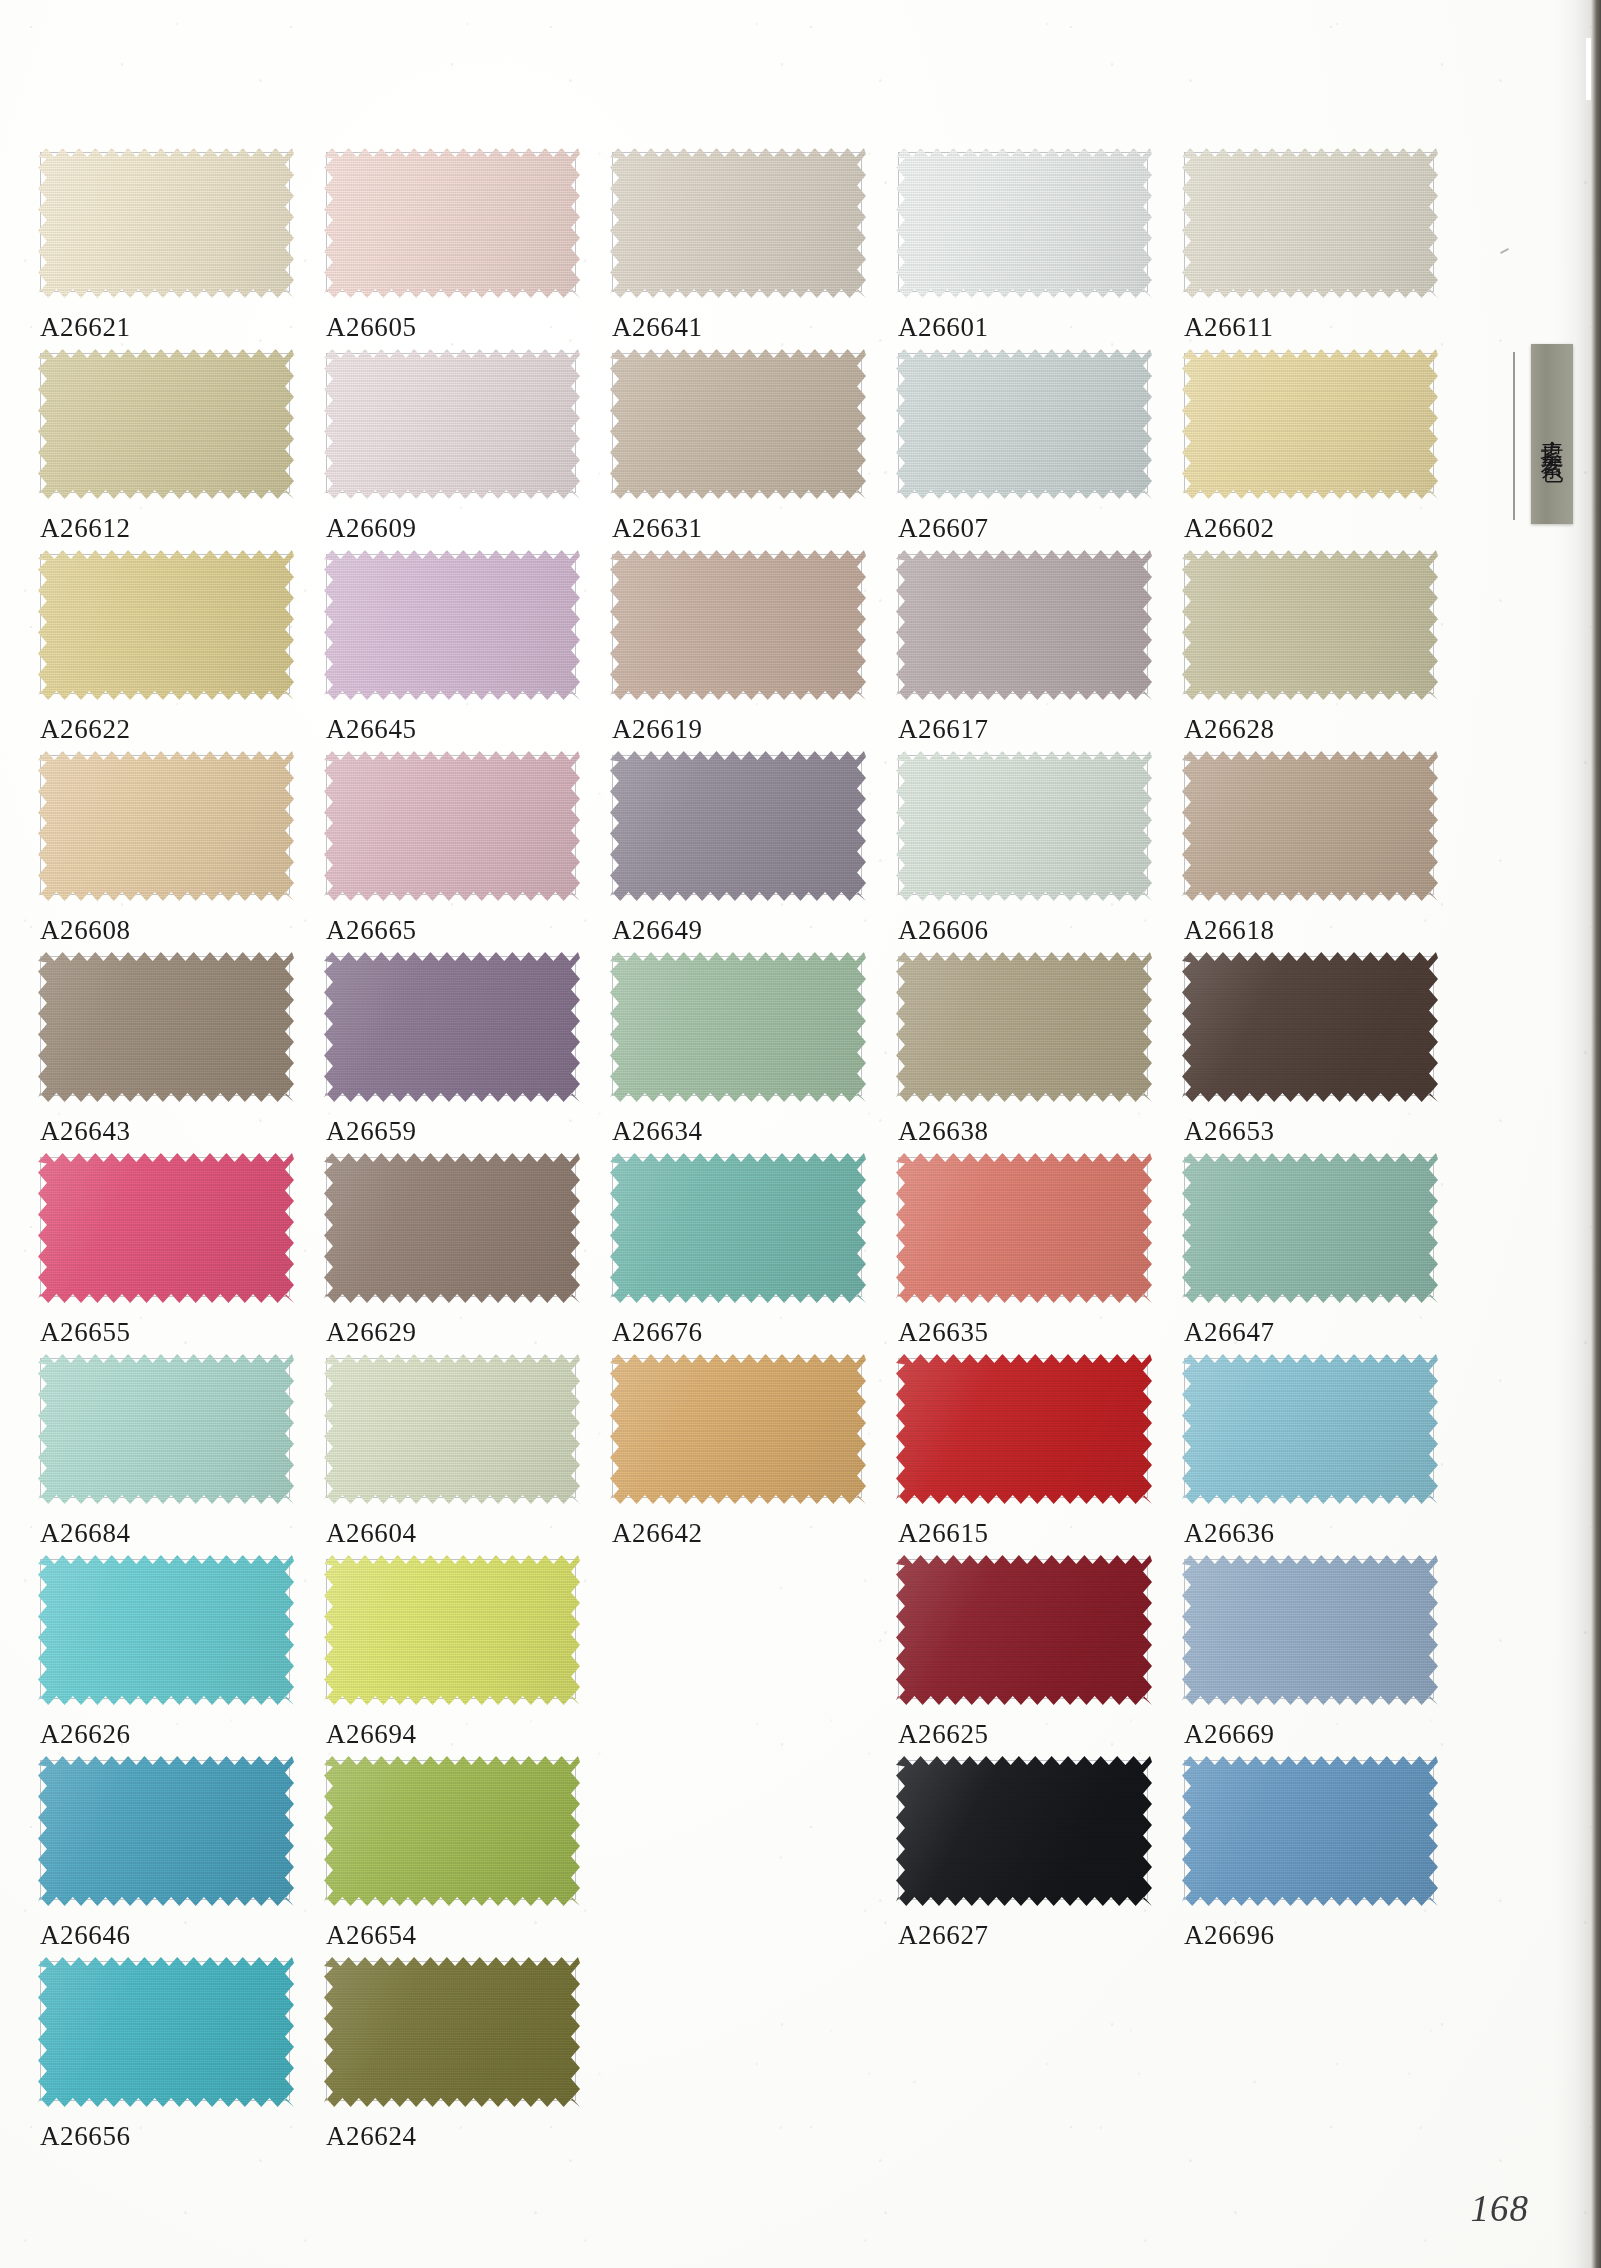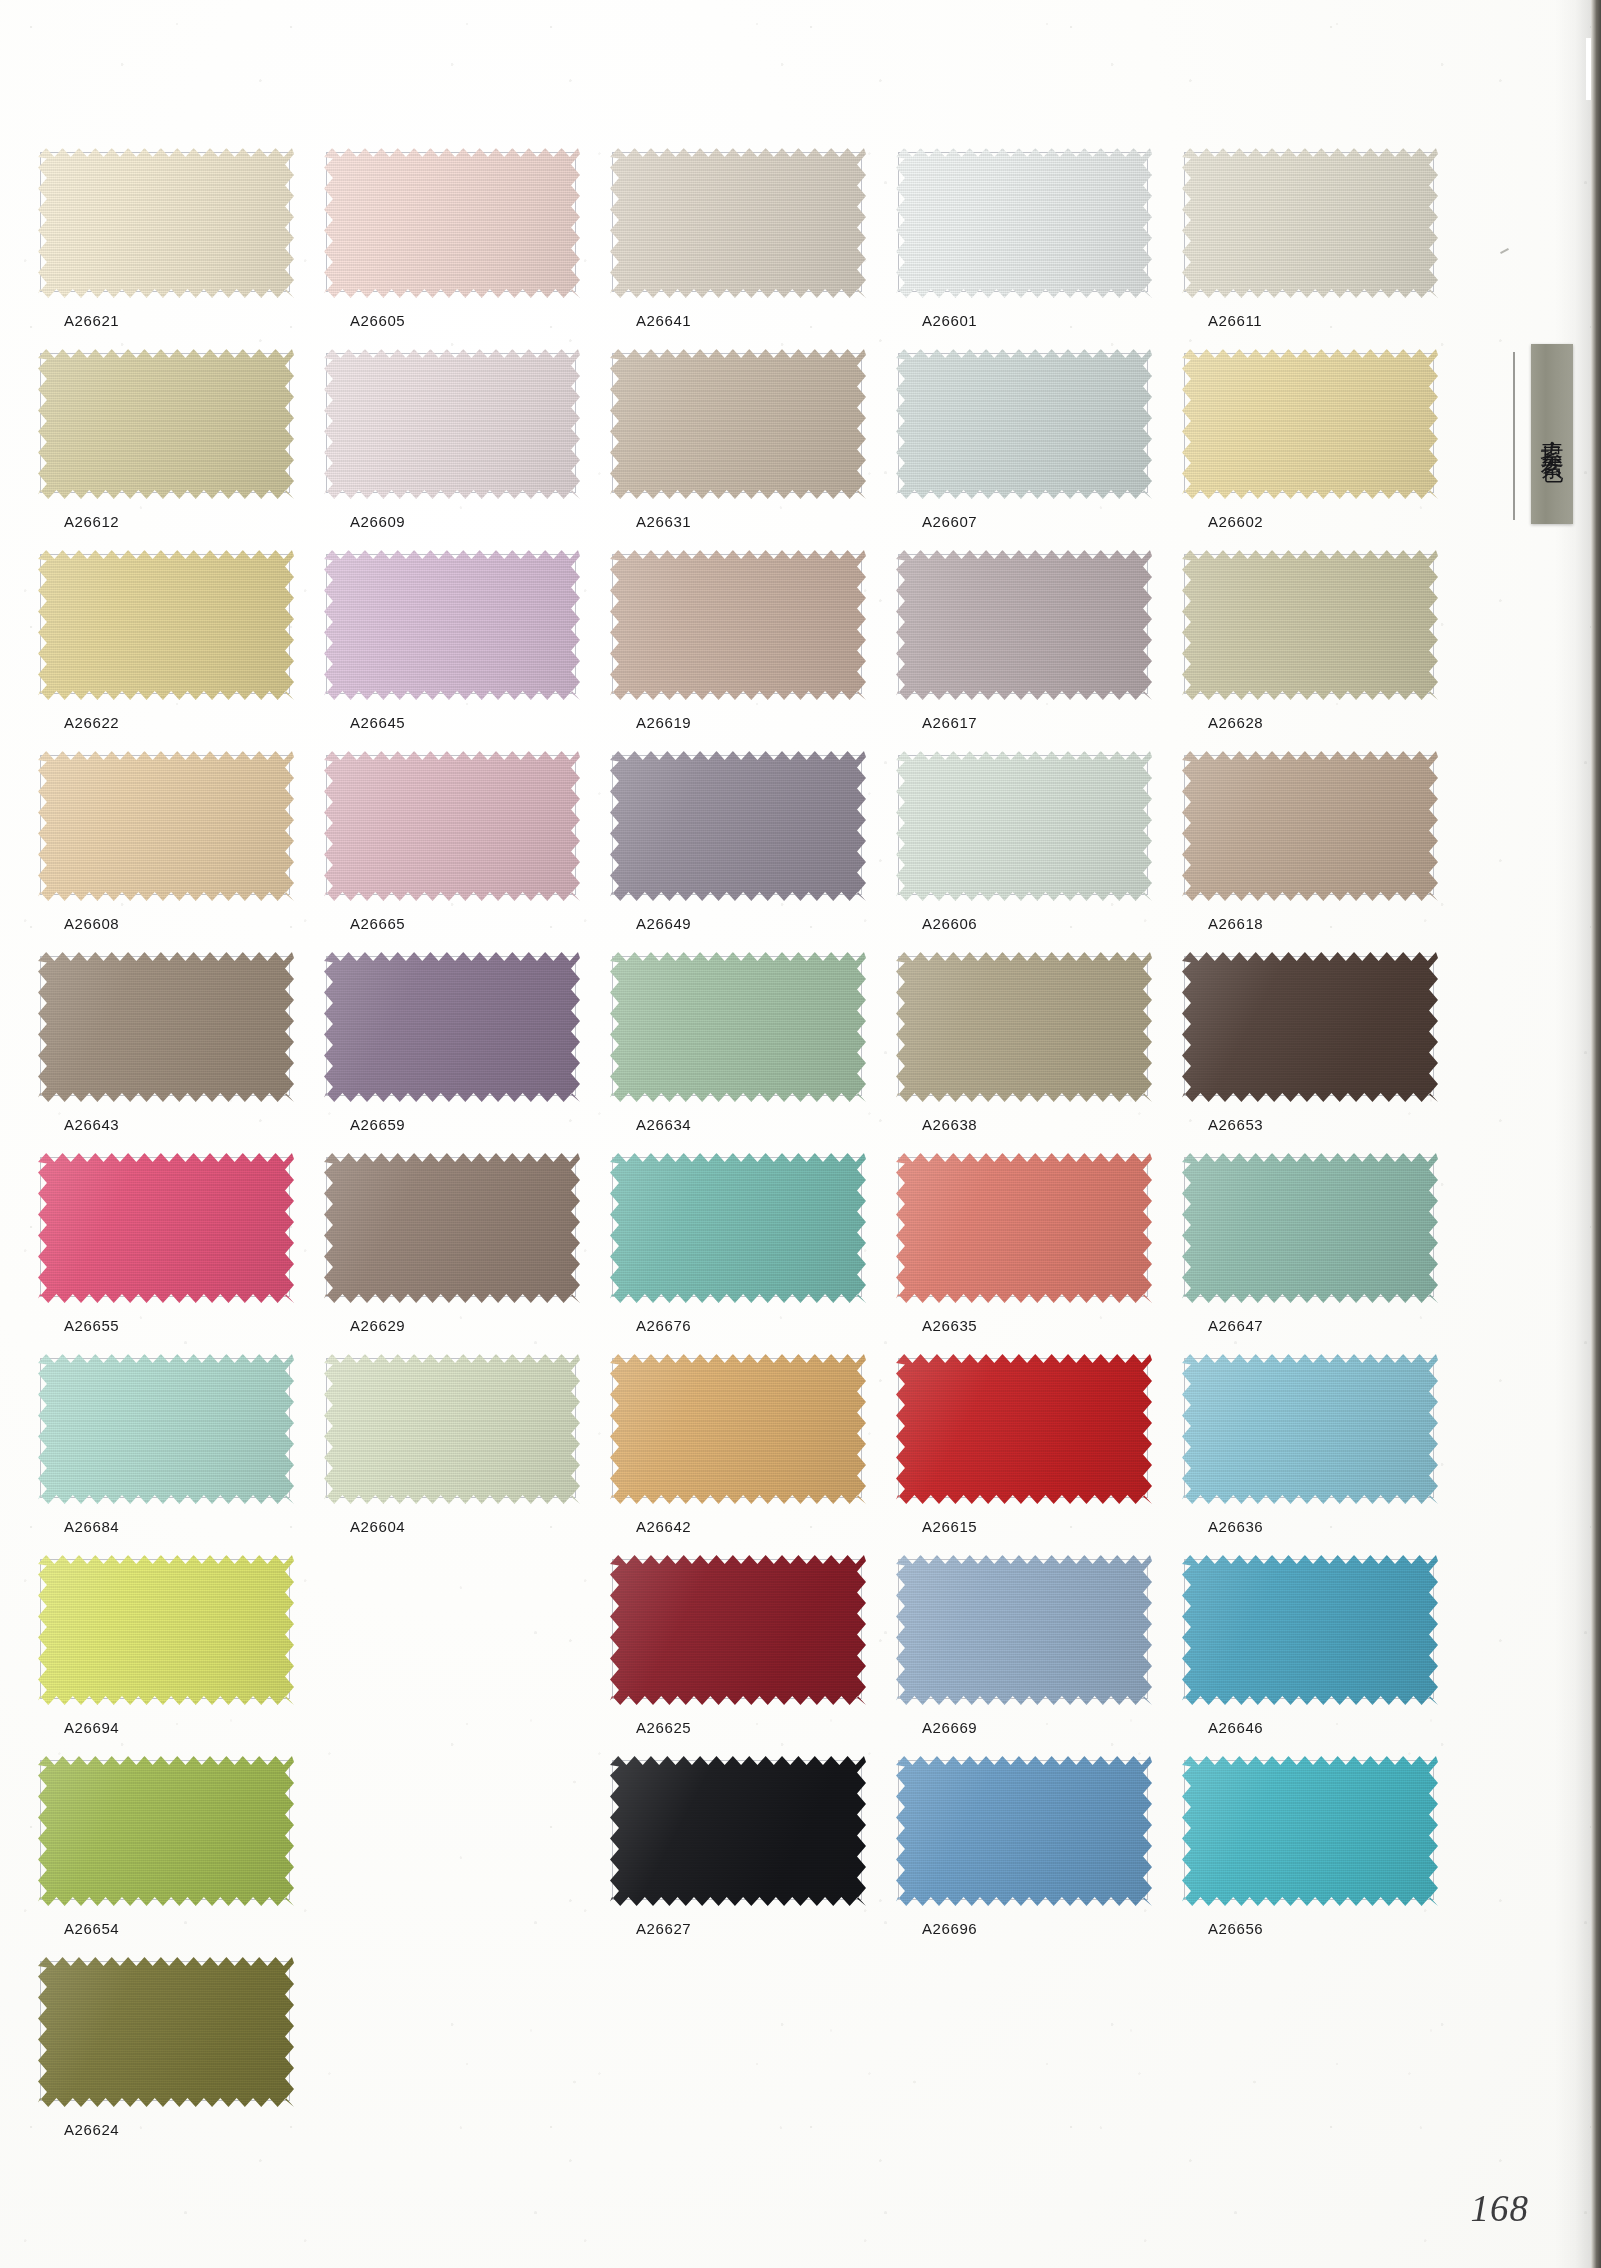--- a/index.html
+++ b/index.html
@@ -212,26 +212,25 @@
       rgba(255,255,255,.04) 32%,
       rgba(0,0,0,.04) 70%,
       rgba(0,0,0,.09) 100%);
     z-index: 2;
   }
 
   .swatch-code {
     position: absolute;
     left: 2px;
     top: 160px;
-    font-family: Liberation Sans, sans-serif;
-    font-size: 15px;
+    font-family: Liberation Serif, serif;
+    font-size: 27px;
     letter-spacing: .6px;
     color: #1b1b1d;
     white-space: nowrap;
-    margin-left: 24px;
   }
 
   
   #page-number {
     position: absolute;
     right: 72px;
     bottom: 38px;
     font-family: "Liberation Serif", serif;
     font-style: italic;
     font-size: 37px;
@@ -417,20 +416,25 @@
         <div class="swatch" style="background: rgb(201, 34, 38);"></div>
         <div class="swatch-code">A26615</div>
       </div>
       <div class="cell">
         <div class="reg-box"></div>
         <div class="swatch" style="background: rgb(143, 202, 219);"></div>
         <div class="swatch-code">A26636</div>
       </div>
       <div class="cell">
         <div class="reg-box"></div>
+        <div class="swatch" style="background: rgb(110, 211, 216);"></div>
+        <div class="swatch-code">A26626</div>
+      </div>
+      <div class="cell">
+        <div class="reg-box"></div>
         <div class="swatch" style="background: rgb(226, 234, 114);"></div>
         <div class="swatch-code">A26694</div>
       </div>
       <div class="cell empty"></div>
       <div class="cell">
         <div class="reg-box"></div>
         <div class="swatch" style="background: rgb(141, 31, 43);"></div>
         <div class="swatch-code">A26625</div>
       </div>
       <div class="cell">

